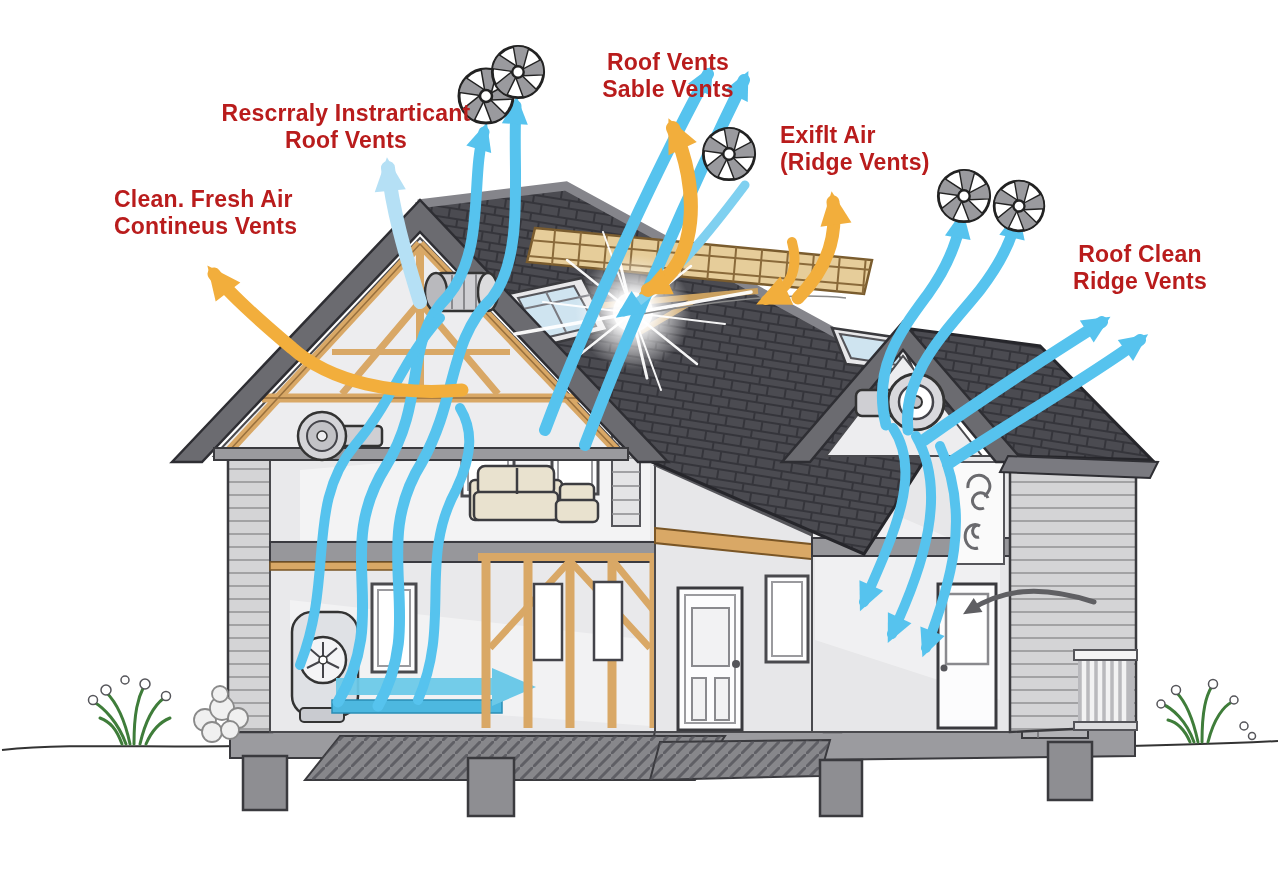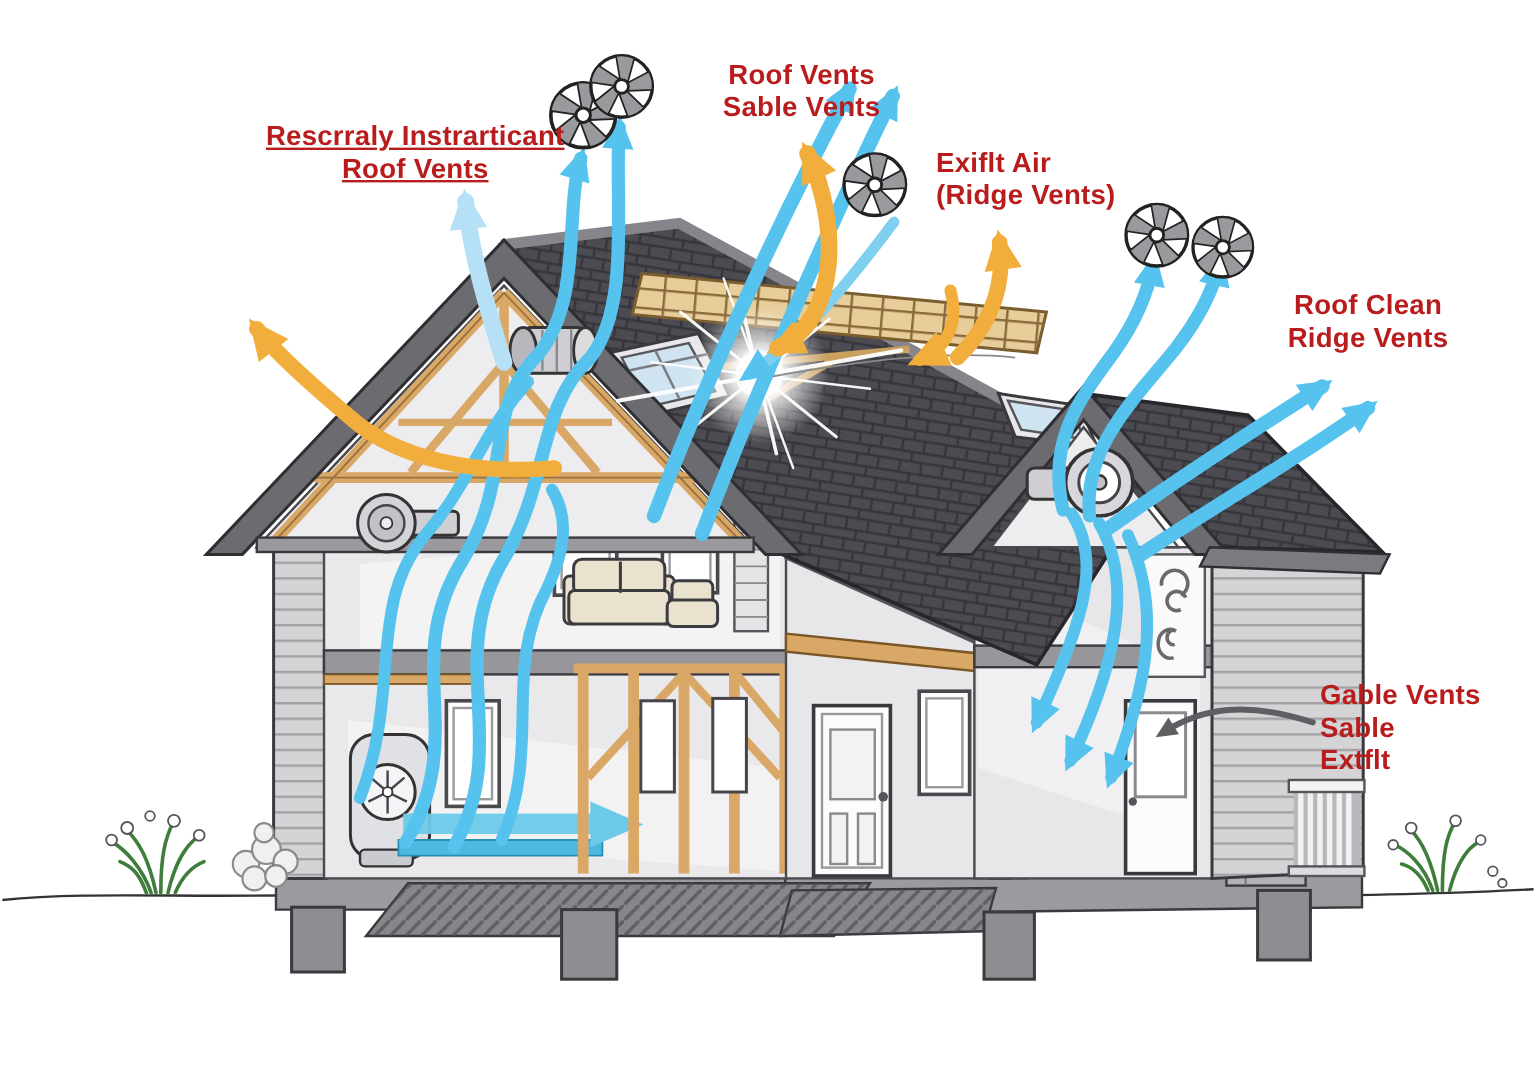--- a/index.html
+++ b/index.html
@@ -343,40 +343,39 @@
       <circle cx="1176" cy="690" r="4.5"></circle>
           <circle cx="1213" cy="684" r="4.5"></circle>
       <circle cx="1161" cy="704" r="4"></circle>
           <circle cx="1234" cy="700" r="4"></circle>
       <circle cx="1244" cy="726" r="4"></circle>
           <circle cx="1252" cy="736" r="3.5"></circle>
     </g>
   </g>
 </svg>
 
-<div class="label center" style="left:185px;top:100px;width:322px;text-decoration:underline;">
+<div class="label center" style="left:185px;top:100px;width:322px;">
   <span>Rescrraly Instrarticant</span>
   <span>Roof Vents</span>
 </div>
 
+<div class="label" style="left:114px;top:186px;">
+  <span>Clean. Fresh Air</span>
+  <span>Contineus Vents</span>
+</div>
 
 <div class="label center" style="left:600px;top:49px;width:136px;">
   <span>Roof Vents</span>
   <span>Sable Vents</span>
 </div>
 
 <div class="label" style="left:780px;top:122px;">
   <span>Exiflt Air</span>
   <span>(Ridge Vents)</span>
 </div>
 
 <div class="label center" style="left:1072px;top:241px;width:136px;">
   <span>Roof Clean</span>
   <span>Ridge Vents</span>
 </div>
 
-<div class="label" style="left:1100px;top:566px;">
-  <span>Gable Vents</span>
-  <span>Sable</span>
-  <span>Extflt</span>
-</div>
 
 </div>
 
 </body></html>

